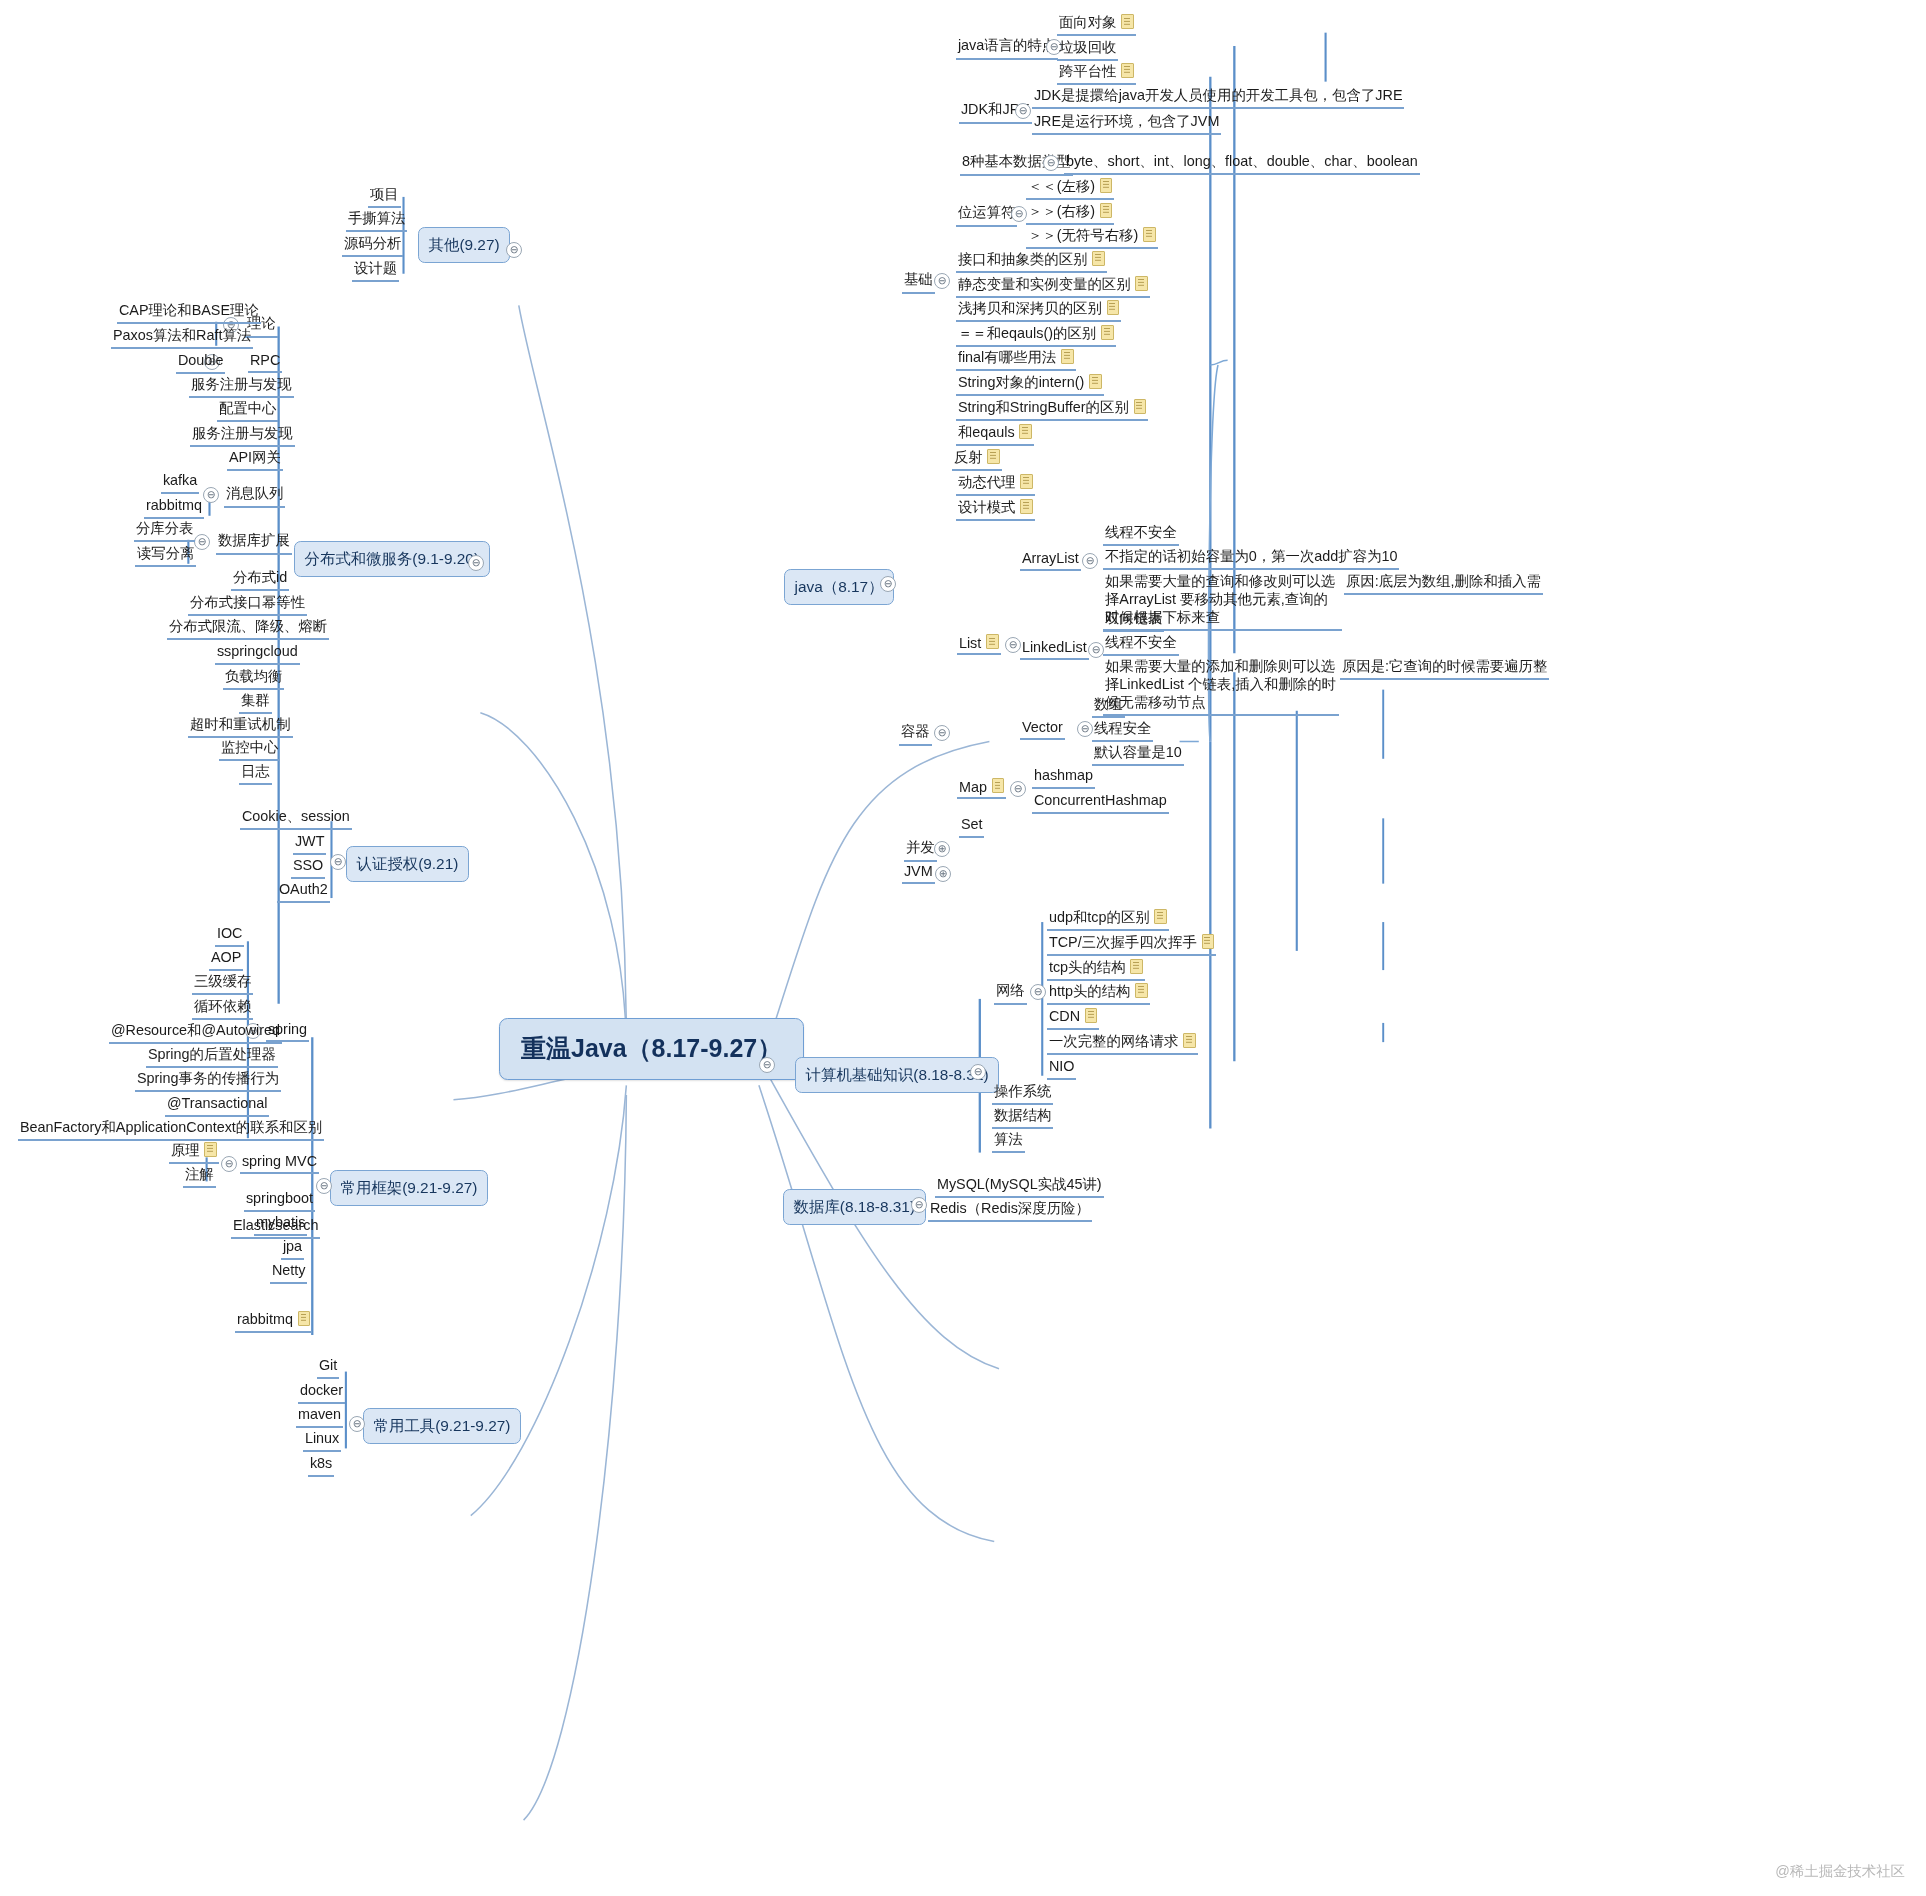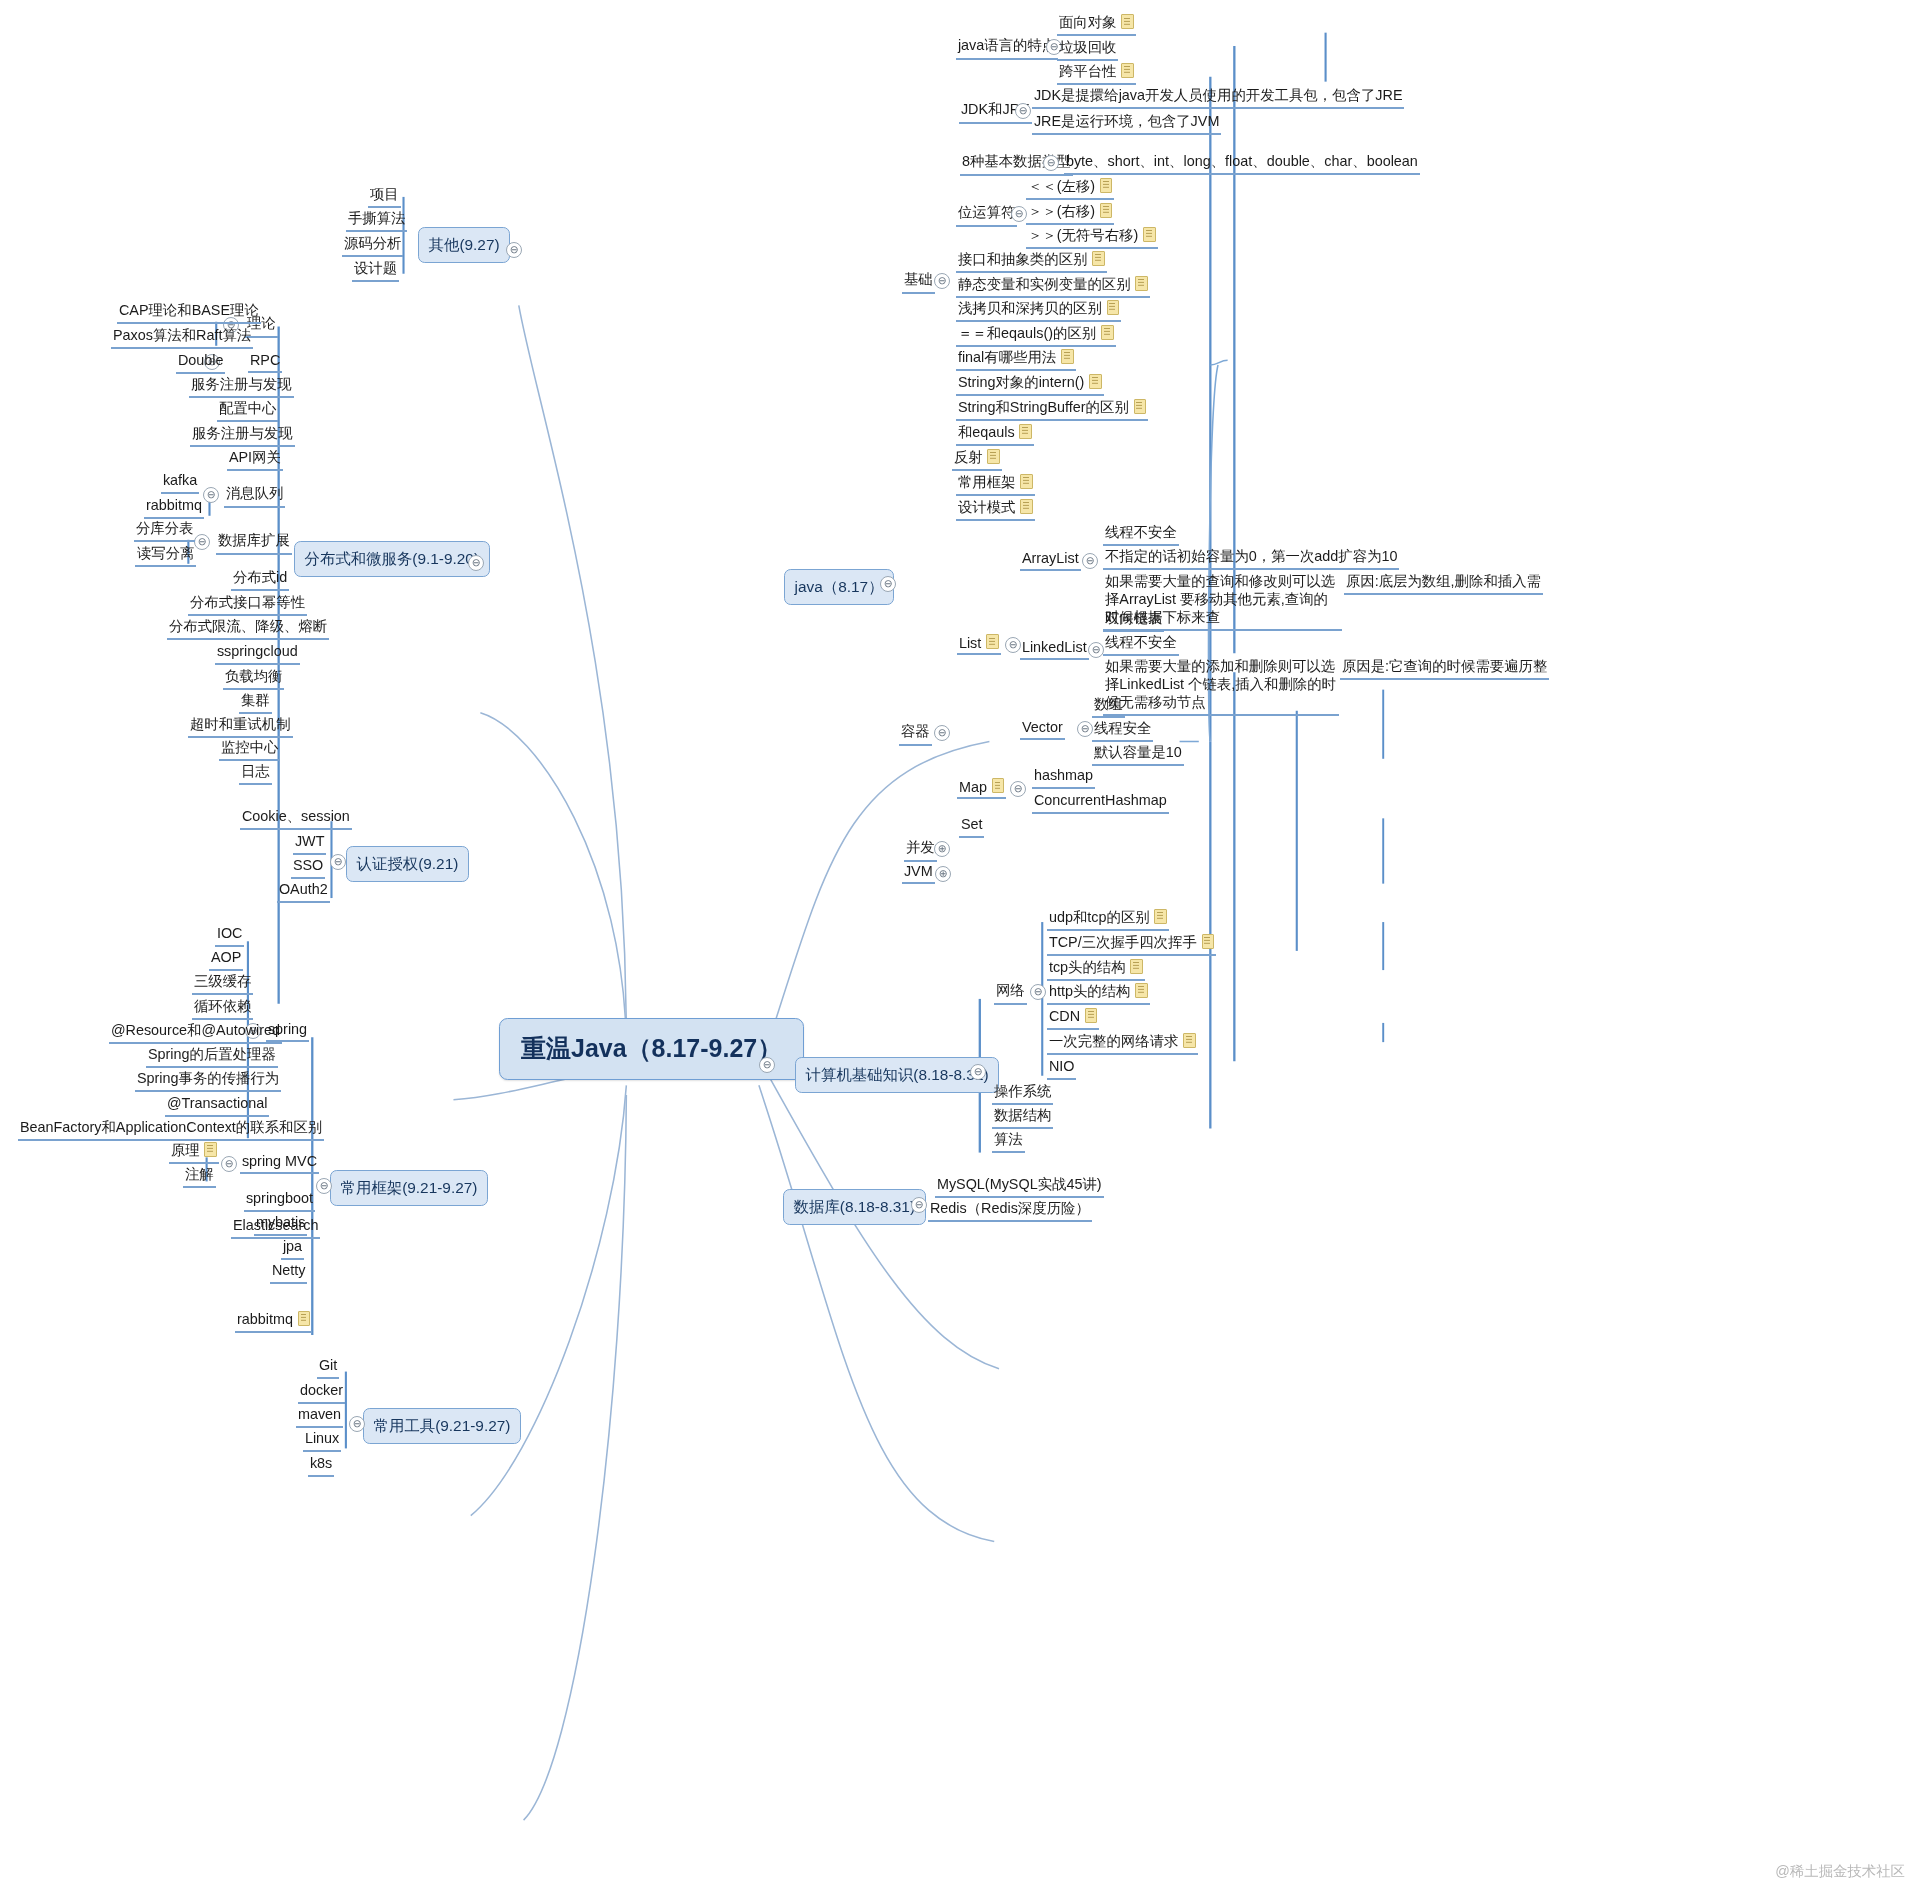--- a/index.html
+++ b/index.html
@@ -248,21 +248,21 @@
 
   <div class="node" style="left:956px;top:250px;"><span>接口和抽象类的区别</span><span class="noteico"></span></div>
   <div class="node" style="left:956px;top:275px;"><span>静态变量和实例变量的区别</span><span class="noteico"></span></div>
   <div class="node" style="left:956px;top:299px;"><span>浅拷贝和深拷贝的区别</span><span class="noteico"></span></div>
   <div class="node" style="left:956px;top:324px;"><span>＝＝和eqauls()的区别</span><span class="noteico"></span></div>
   <div class="node" style="left:956px;top:348px;"><span>final有哪些用法</span><span class="noteico"></span></div>
   <div class="node" style="left:956px;top:373px;"><span>String对象的intern()</span><span class="noteico"></span></div>
   <div class="node" style="left:956px;top:398px;"><span>String和StringBuffer的区别</span><span class="noteico"></span></div>
   <div class="node" style="left:956px;top:423px;"><span>和eqauls</span><span class="noteico"></span></div>
   <div class="node" style="left:904px;top:448px;margin-left:48px;"><span>反射</span><span class="noteico"></span></div>
-  <div class="node" style="left:956px;top:473px;"><span>常用框架</span><span class="noteico"></span></div>
+  <div class="node" style="left:956px;top:473px;"><span>动态代理</span><span class="noteico"></span></div>
   <div class="node" style="left:956px;top:498px;"><span>设计模式</span><span class="noteico"></span></div>
 
   <div class="lbl" style="left:899px;top:722px;">容器</div>
   <div class="tog" style="left:934px;top:725px;">⊖</div>
 
   <div class="lbl" style="left:957px;top:634px;"><span>List</span><span class="noteico"></span></div>
   <div class="tog" style="left:1005px;top:637px;">⊖</div>
 
   <div class="lbl" style="left:1020px;top:550px;">ArrayList</div>
   <div class="tog" style="left:1082px;top:553px;">⊖</div>

